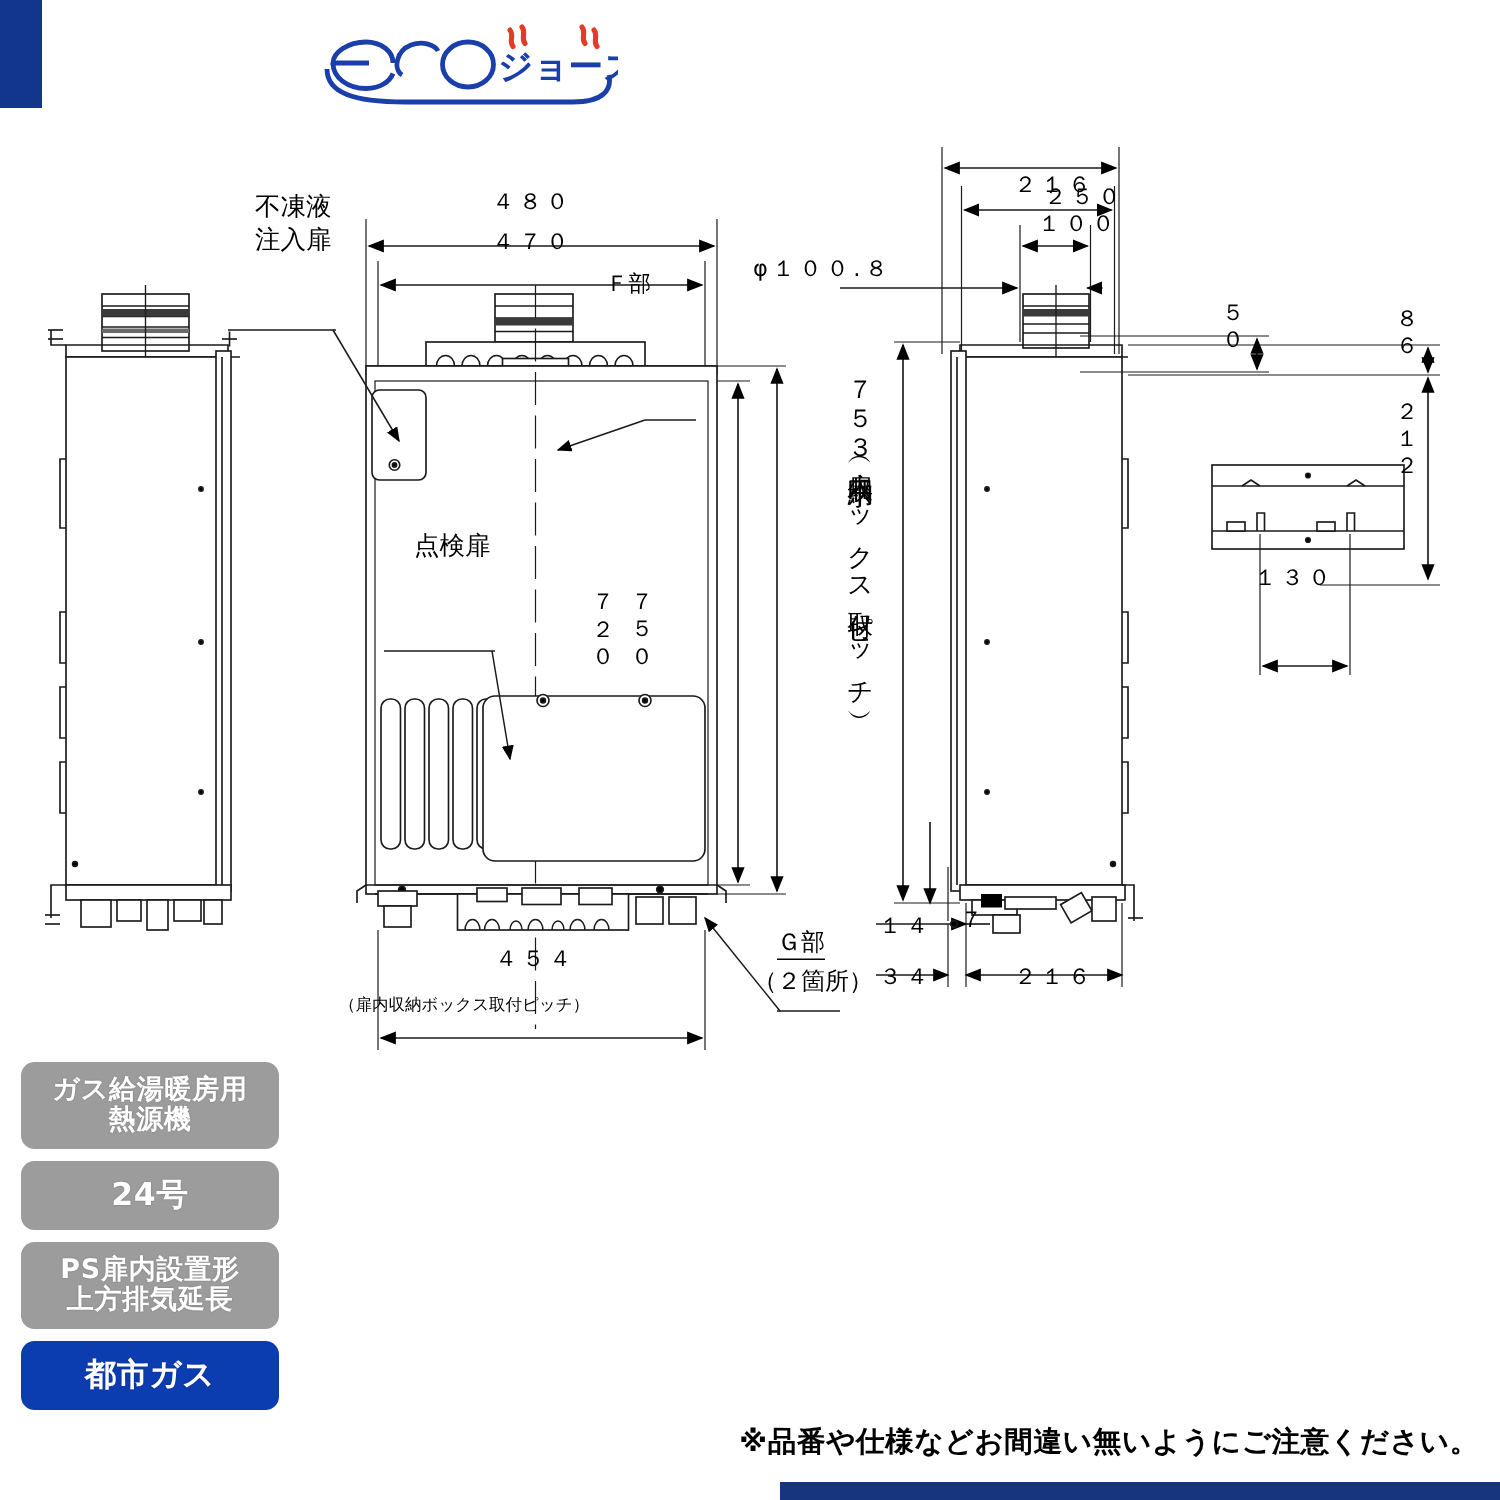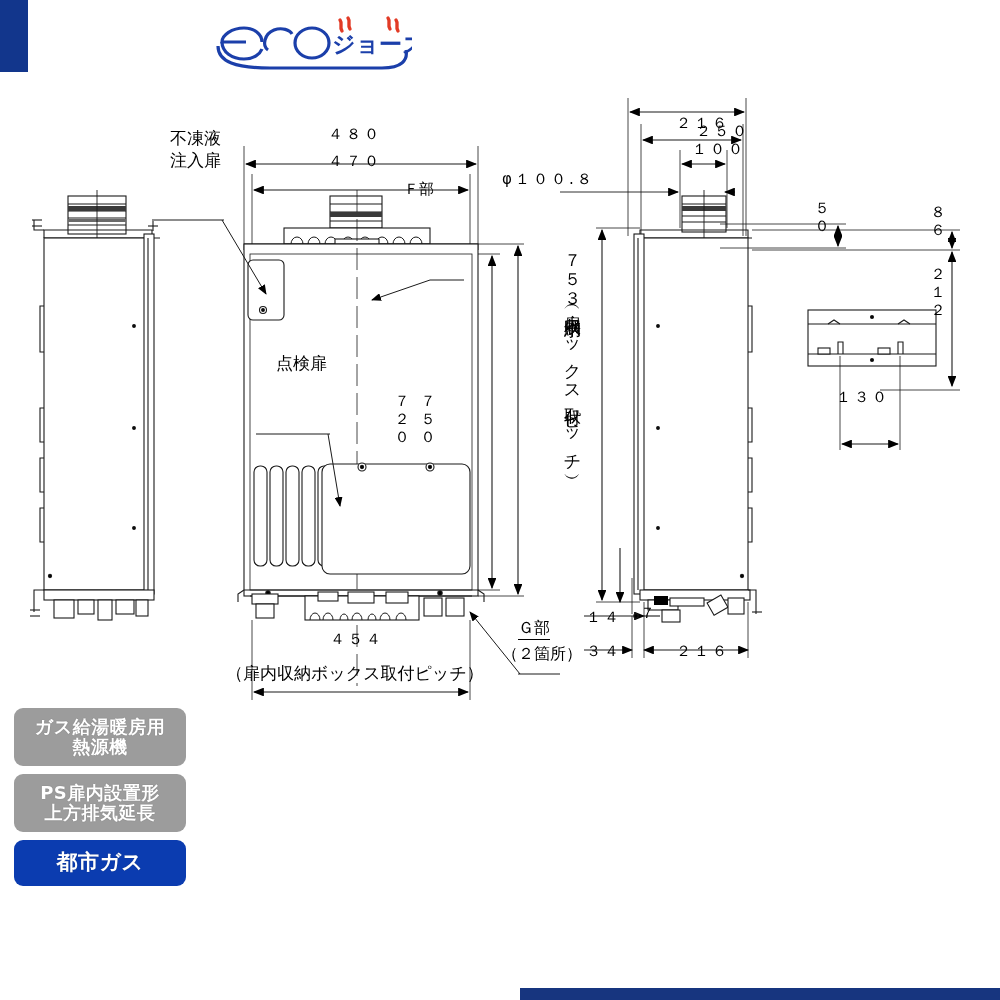--- a/index.html
+++ b/index.html
@@ -369,52 +369,54 @@
 
   <div class="lbl jp" style="left:386px;top:180px;font-size:15px;">Ｆ部</div>
 
   <div class="lbl jp" style="left:258px;top:352px;font-size:17px;">点検扉</div>
 
   <div class="lbl dimv" style="left:392px;top:385px;">７２０</div>
   <div class="lbl dimv" style="left:418px;top:385px;">７５０</div>
 
   <div class="lbl dim" style="left:330px;top:630px;">４５４</div>
 
-  <div class="lbl jp" style="left:208px;top:662px;font-size:17px;">（扉内収納ボックス取付ピッチ）</div>
+  <div class="lbl jp" style="left:208px;top:662px;font-size:11px;">（扉内収納ボックス取付ピッチ）</div>
 
   <div class="lbl jp" style="left:500px;top:618px;font-size:16px;border-bottom:1px solid #000;">Ｇ部</div>
   <div class="lbl jp" style="left:484px;top:644px;font-size:16px;">（２箇所）</div>
 
   <div class="lbl dim" style="left:696px;top:86px;margin-top:36px;">２５０</div>
   <div class="lbl dim" style="left:676px;top:114px;">２１６</div>
   <div class="lbl dim" style="left:692px;top:140px;">１００</div>
   <div class="lbl dim" style="left:502px;top:170px;">φ１００.８</div>
   <div class="lbl dimv" style="left:812px;top:192px;">５０</div>
   <div class="lbl dimv" style="left:928px;top:196px;">８６</div>
   <div class="lbl dimv" style="left:928px;top:258px;">２１２</div>
-  <div class="lbl dim" style="left:836px;top:388px;">１３０</div>
+  <div class="lbl dim" style="left:836px;top:376px;">１３０</div>
 
   <div class="lbl jpv" style="left:562px;top:242px;font-size:17px;letter-spacing:2px;">７５３（扉内収納ボックス取付ピッチ）</div>
 
   <div class="lbl dim" style="left:586px;top:608px;">１４</div>
   <div class="lbl dim" style="left:640px;top:604px;">７</div>
   <div class="lbl dim" style="left:586px;top:642px;">３４</div>
   <div class="lbl dim" style="left:676px;top:642px;">２１６</div>
 
   <div class="badges">
     <div class="badge two">
       <div>
         <div>ガス給湯暖房用</div>
         <div>熱源機</div>
       </div>
     </div>
+    <div class="badge one">24号</div>
     <div class="badge two">
       <div>
         <div>PS扉内設置形</div>
         <div>上方排気延長</div>
       </div>
     </div>
     <div class="badge blue">都市ガス</div>
   </div>
 
+  <div class="notice">※品番や仕様などお間違い無いようにご注意ください。</div>
   <div class="foot-bar"></div>
 
 </div>
 
 </body></html>

